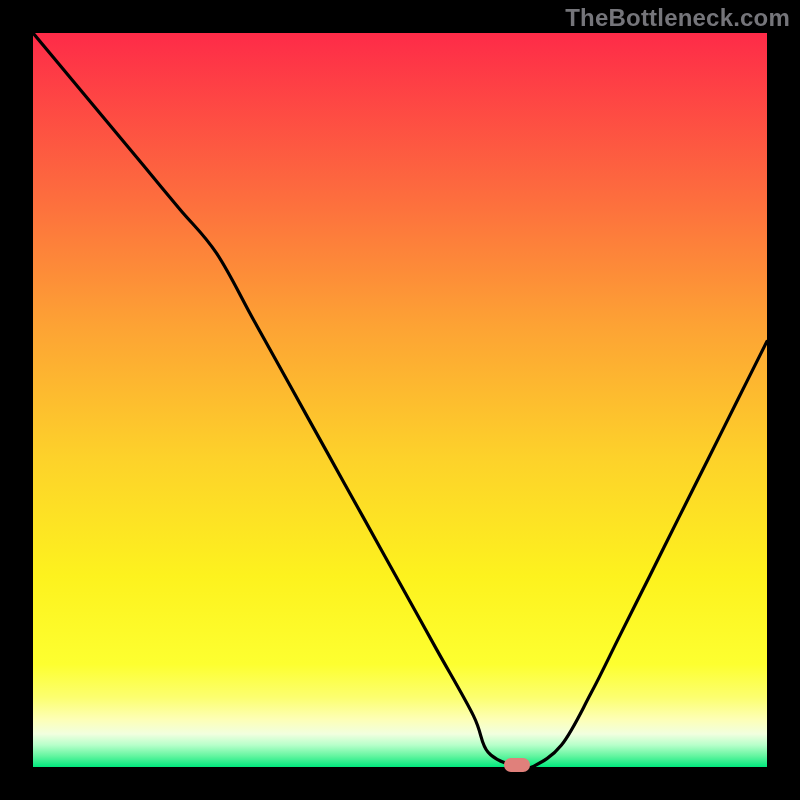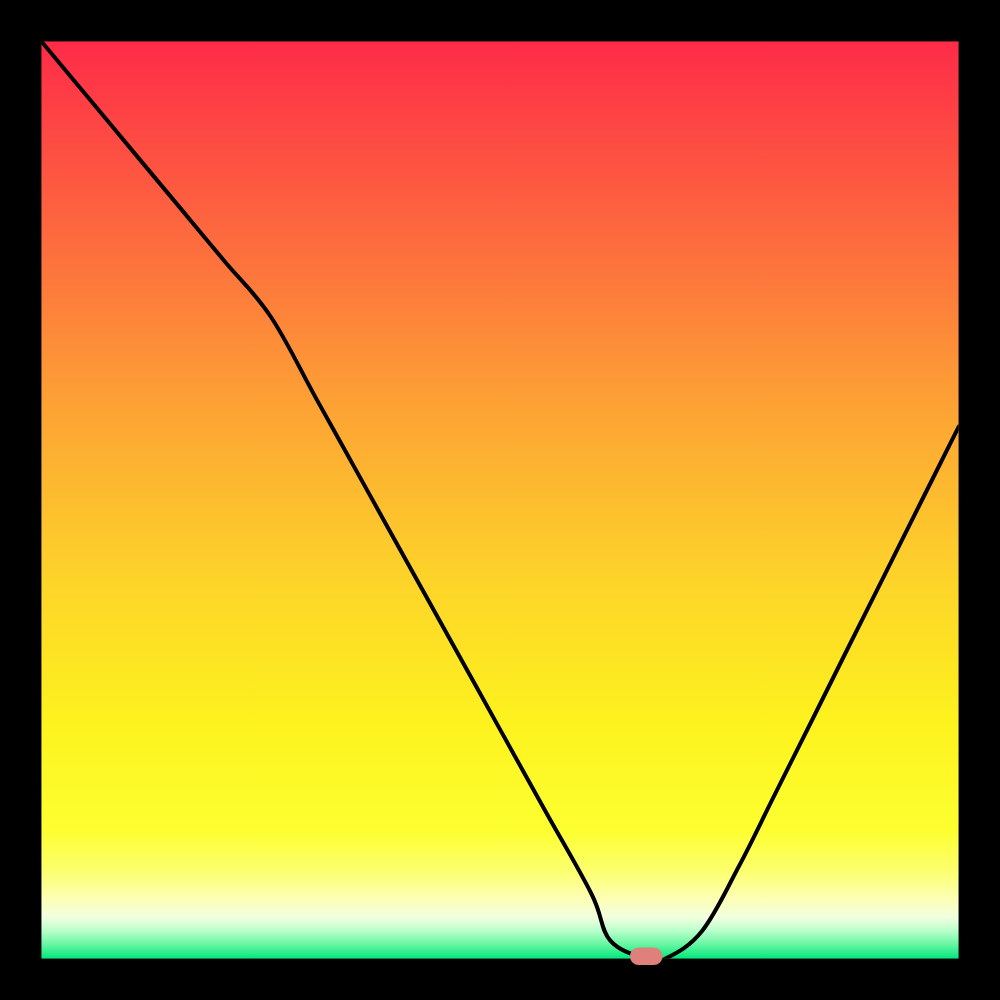--- a/index.html
+++ b/index.html
@@ -34,20 +34,21 @@
     height: 14px;
     border-radius: 7px;
     background: #e0807b;
   }
 </style>
 </head>
 <body>
 
 <div class="frame">
 
+  <div class="watermark">TheBottleneck.com</div>
 
   <div class="plot">
     <svg viewBox="0 0 734 734" width="734" height="734">
       <defs>
         <linearGradient id="bg-grad" x1="0" y1="0" x2="0" y2="1">
           <stop offset="0" stop-color="#fe2b48"></stop>
           <stop offset="0.22" stop-color="#fd6c3e"></stop>
           <stop offset="0.40" stop-color="#fda334"></stop>
           <stop offset="0.58" stop-color="#fdd22a"></stop>
           <stop offset="0.74" stop-color="#fdf21e"></stop>

